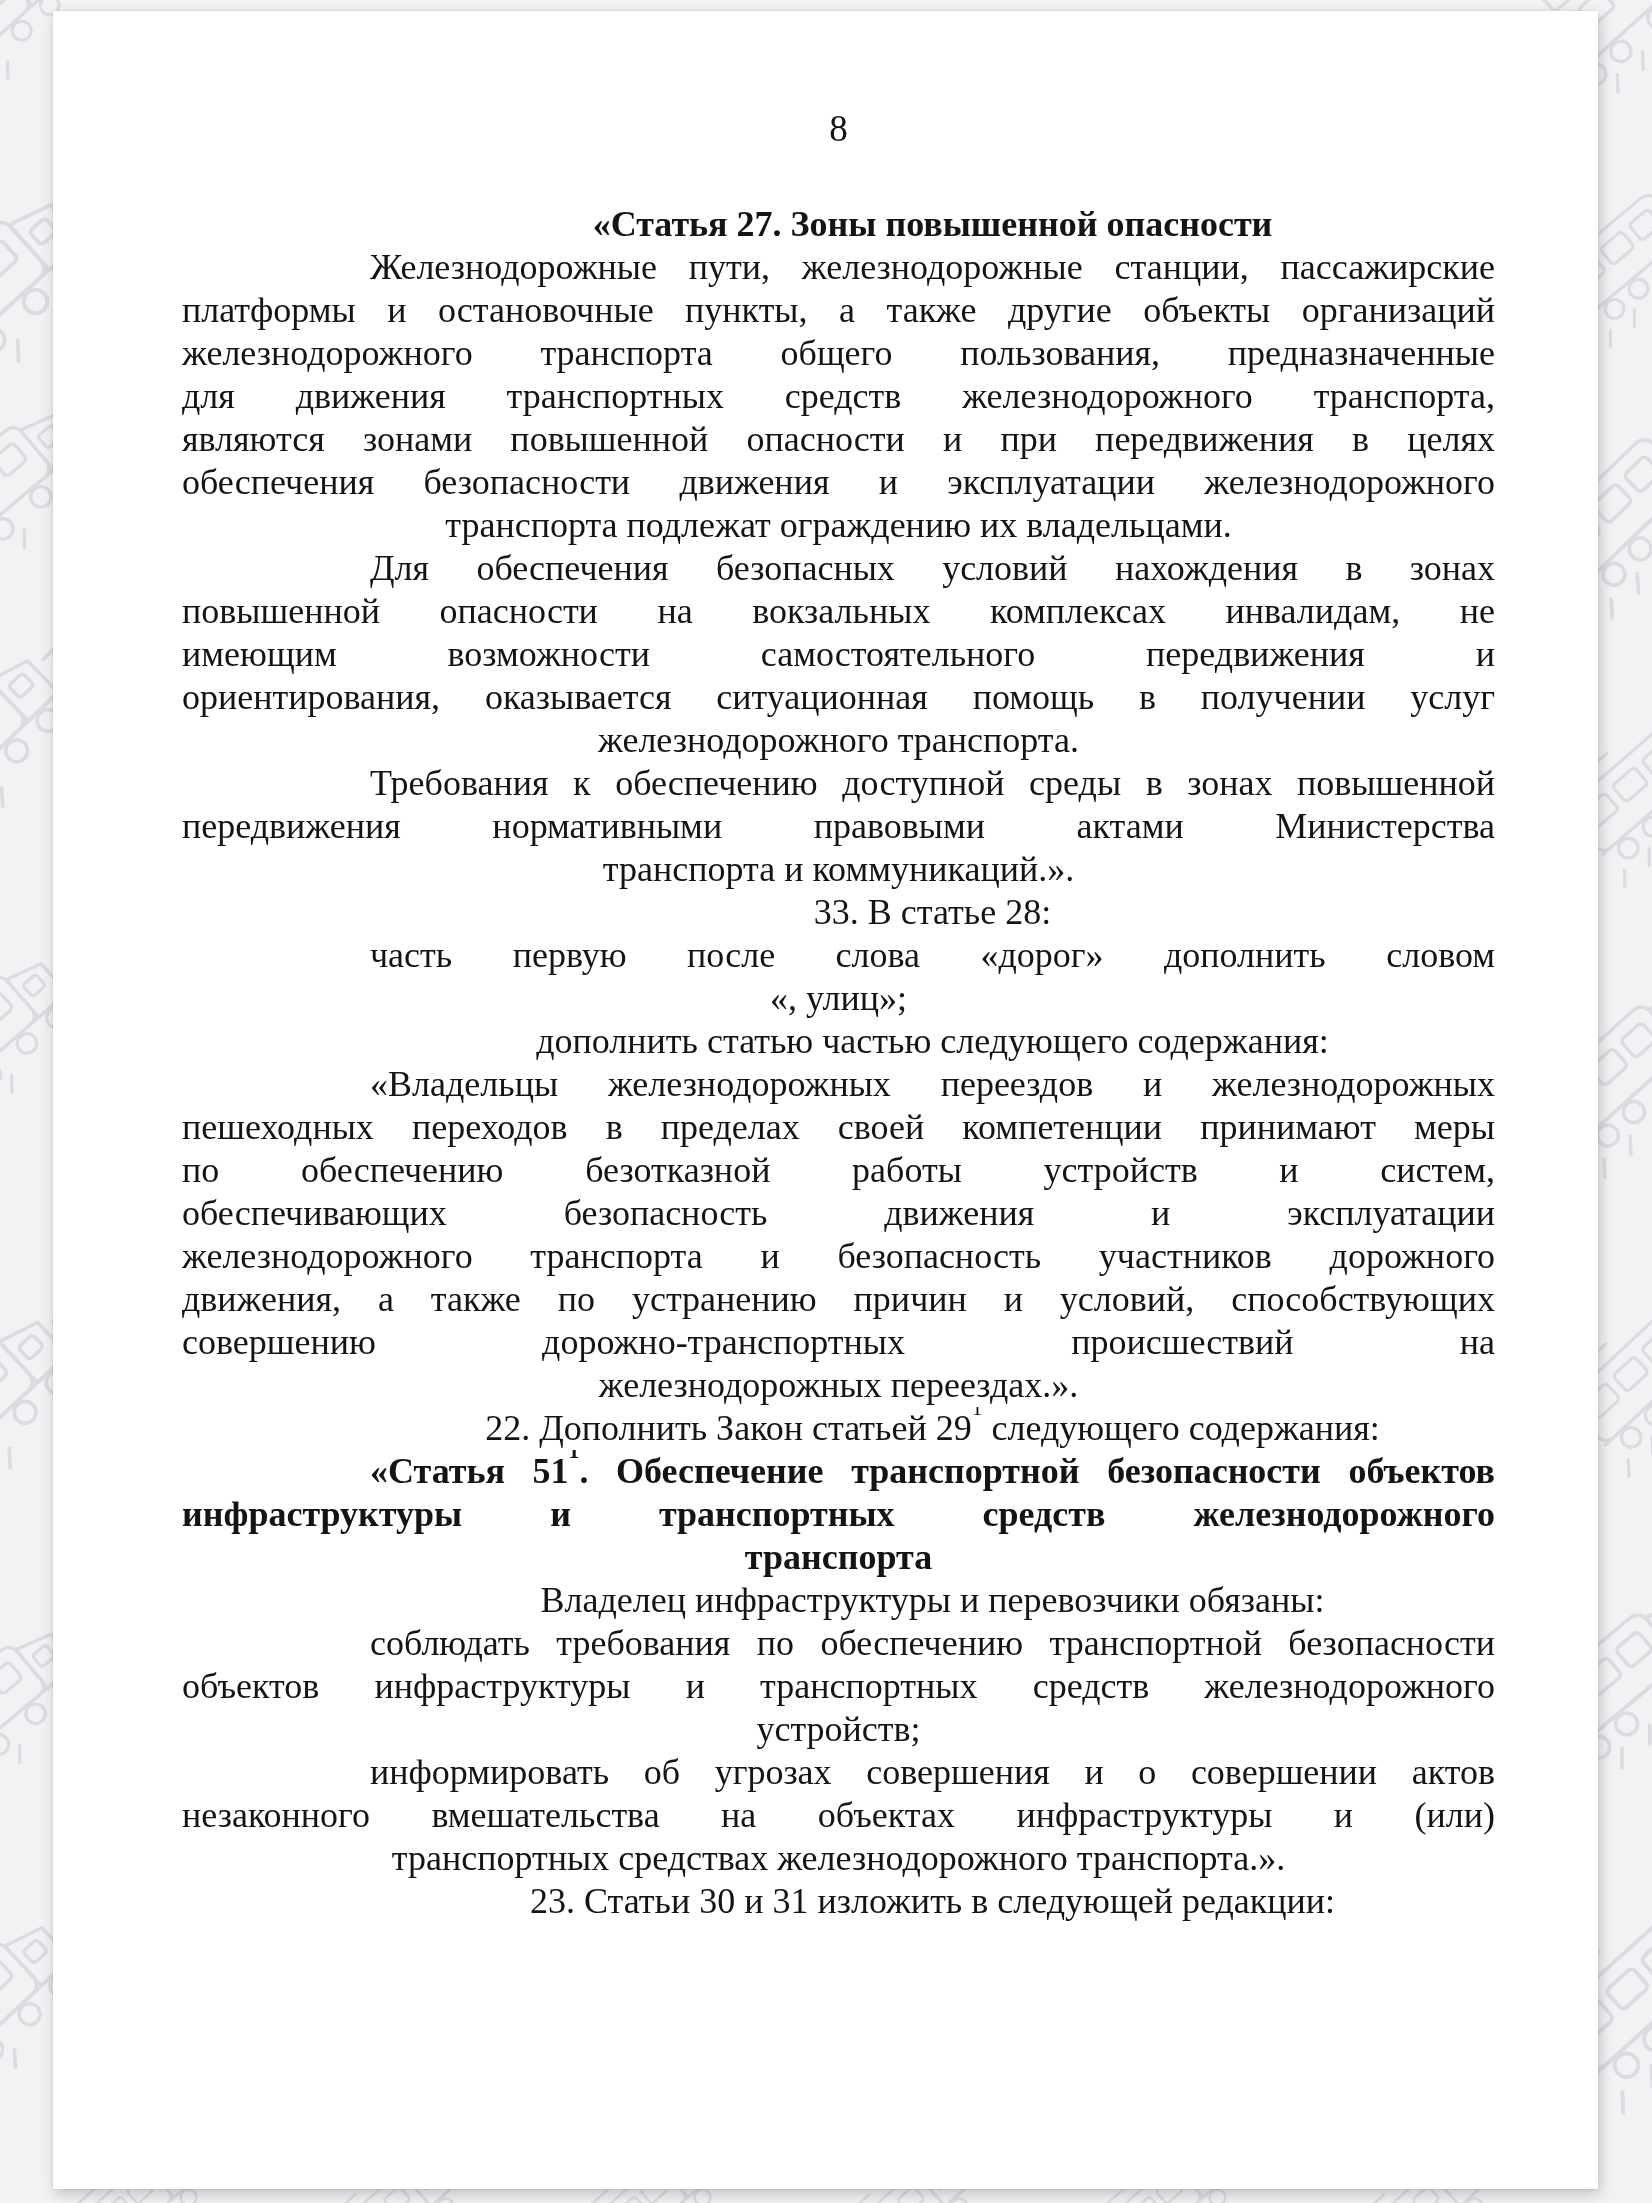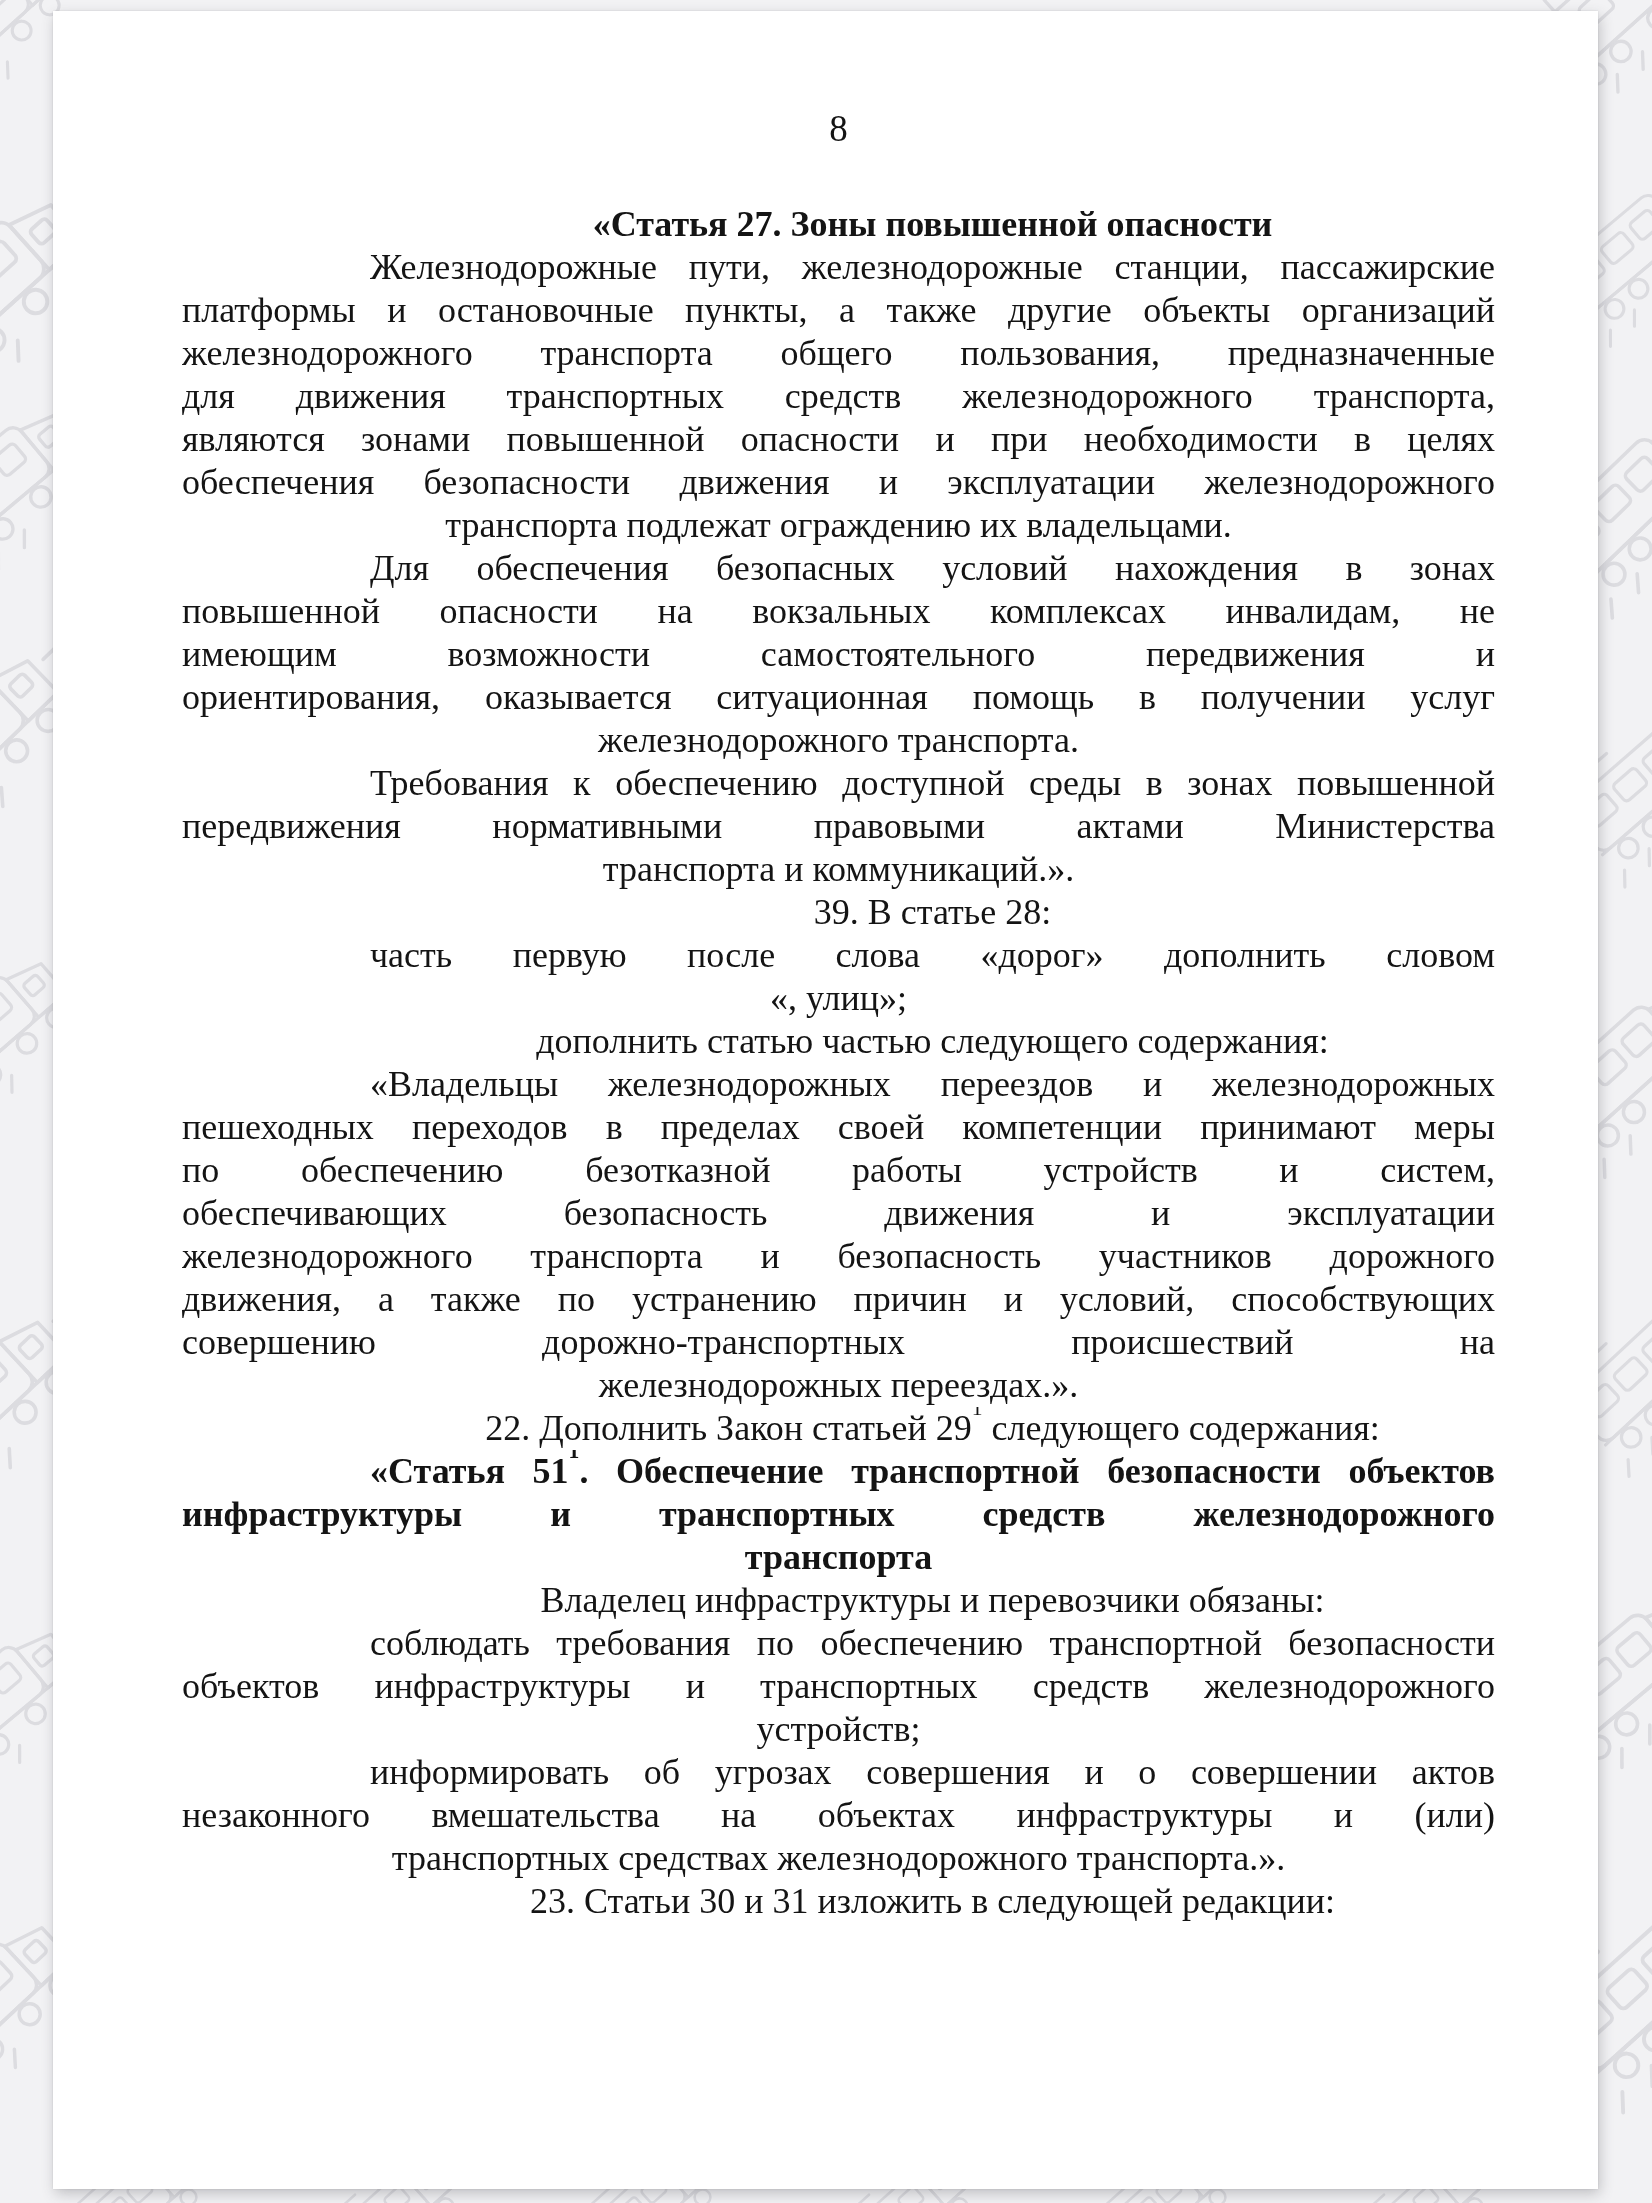--- a/index.html
+++ b/index.html
@@ -182,38 +182,38 @@
       <div class="page-number">8</div>
       <div>
           <div class="block heading">
             <div class="line ind"><span>«Статья 27. Зоны повышенной опасности</span></div>
           </div>
           <div class="block body">
             <div class="line j ind"><span>Железнодорожные пути, железнодорожные станции, пассажирские</span></div>
             <div class="line j"><span>платформы и остановочные пункты, а также другие объекты организаций</span></div>
             <div class="line j"><span>железнодорожного транспорта общего пользования, предназначенные</span></div>
             <div class="line j"><span>для движения транспортных средств железнодорожного транспорта,</span></div>
-            <div class="line j"><span>являются зонами повышенной опасности и при необходимости в целях</span></div>
+            <div class="line j"><span>являются зонами повышенной опасности и при передвижения в целях</span></div>
             <div class="line j"><span>обеспечения безопасности движения и эксплуатации железнодорожного</span></div>
             <div class="line"><span>транспорта подлежат ограждению их владельцами.</span></div>
           </div>
           <div class="block body">
             <div class="line j ind"><span>Для обеспечения безопасных условий нахождения в зонах</span></div>
             <div class="line j"><span>повышенной опасности на вокзальных комплексах инвалидам, не</span></div>
             <div class="line j"><span>имеющим возможности самостоятельного передвижения и</span></div>
             <div class="line j"><span>ориентирования, оказывается ситуационная помощь в получении услуг</span></div>
             <div class="line"><span>железнодорожного транспорта.</span></div>
           </div>
           <div class="block body">
             <div class="line j ind"><span>Требования к обеспечению доступной среды в зонах повышенной</span></div>
             <div class="line j"><span>передвижения нормативными правовыми актами Министерства</span></div>
             <div class="line"><span>транспорта и коммуникаций.».</span></div>
           </div>
           <div class="block body">
-            <div class="line ind"><span>39. В статье 28:</span></div>
+            <div class="line ind"><span>33. В статье 28:</span></div>
           </div>
           <div class="block body">
             <div class="line j ind"><span>часть первую после слова «дорог» дополнить словом</span></div>
             <div class="line"><span>«, улиц»;</span></div>
           </div>
           <div class="block body">
             <div class="line ind"><span>дополнить статью частью следующего содержания:</span></div>
           </div>
           <div class="block body">
             <div class="line j ind"><span>«Владельцы железнодорожных переездов и железнодорожных</span></div>

